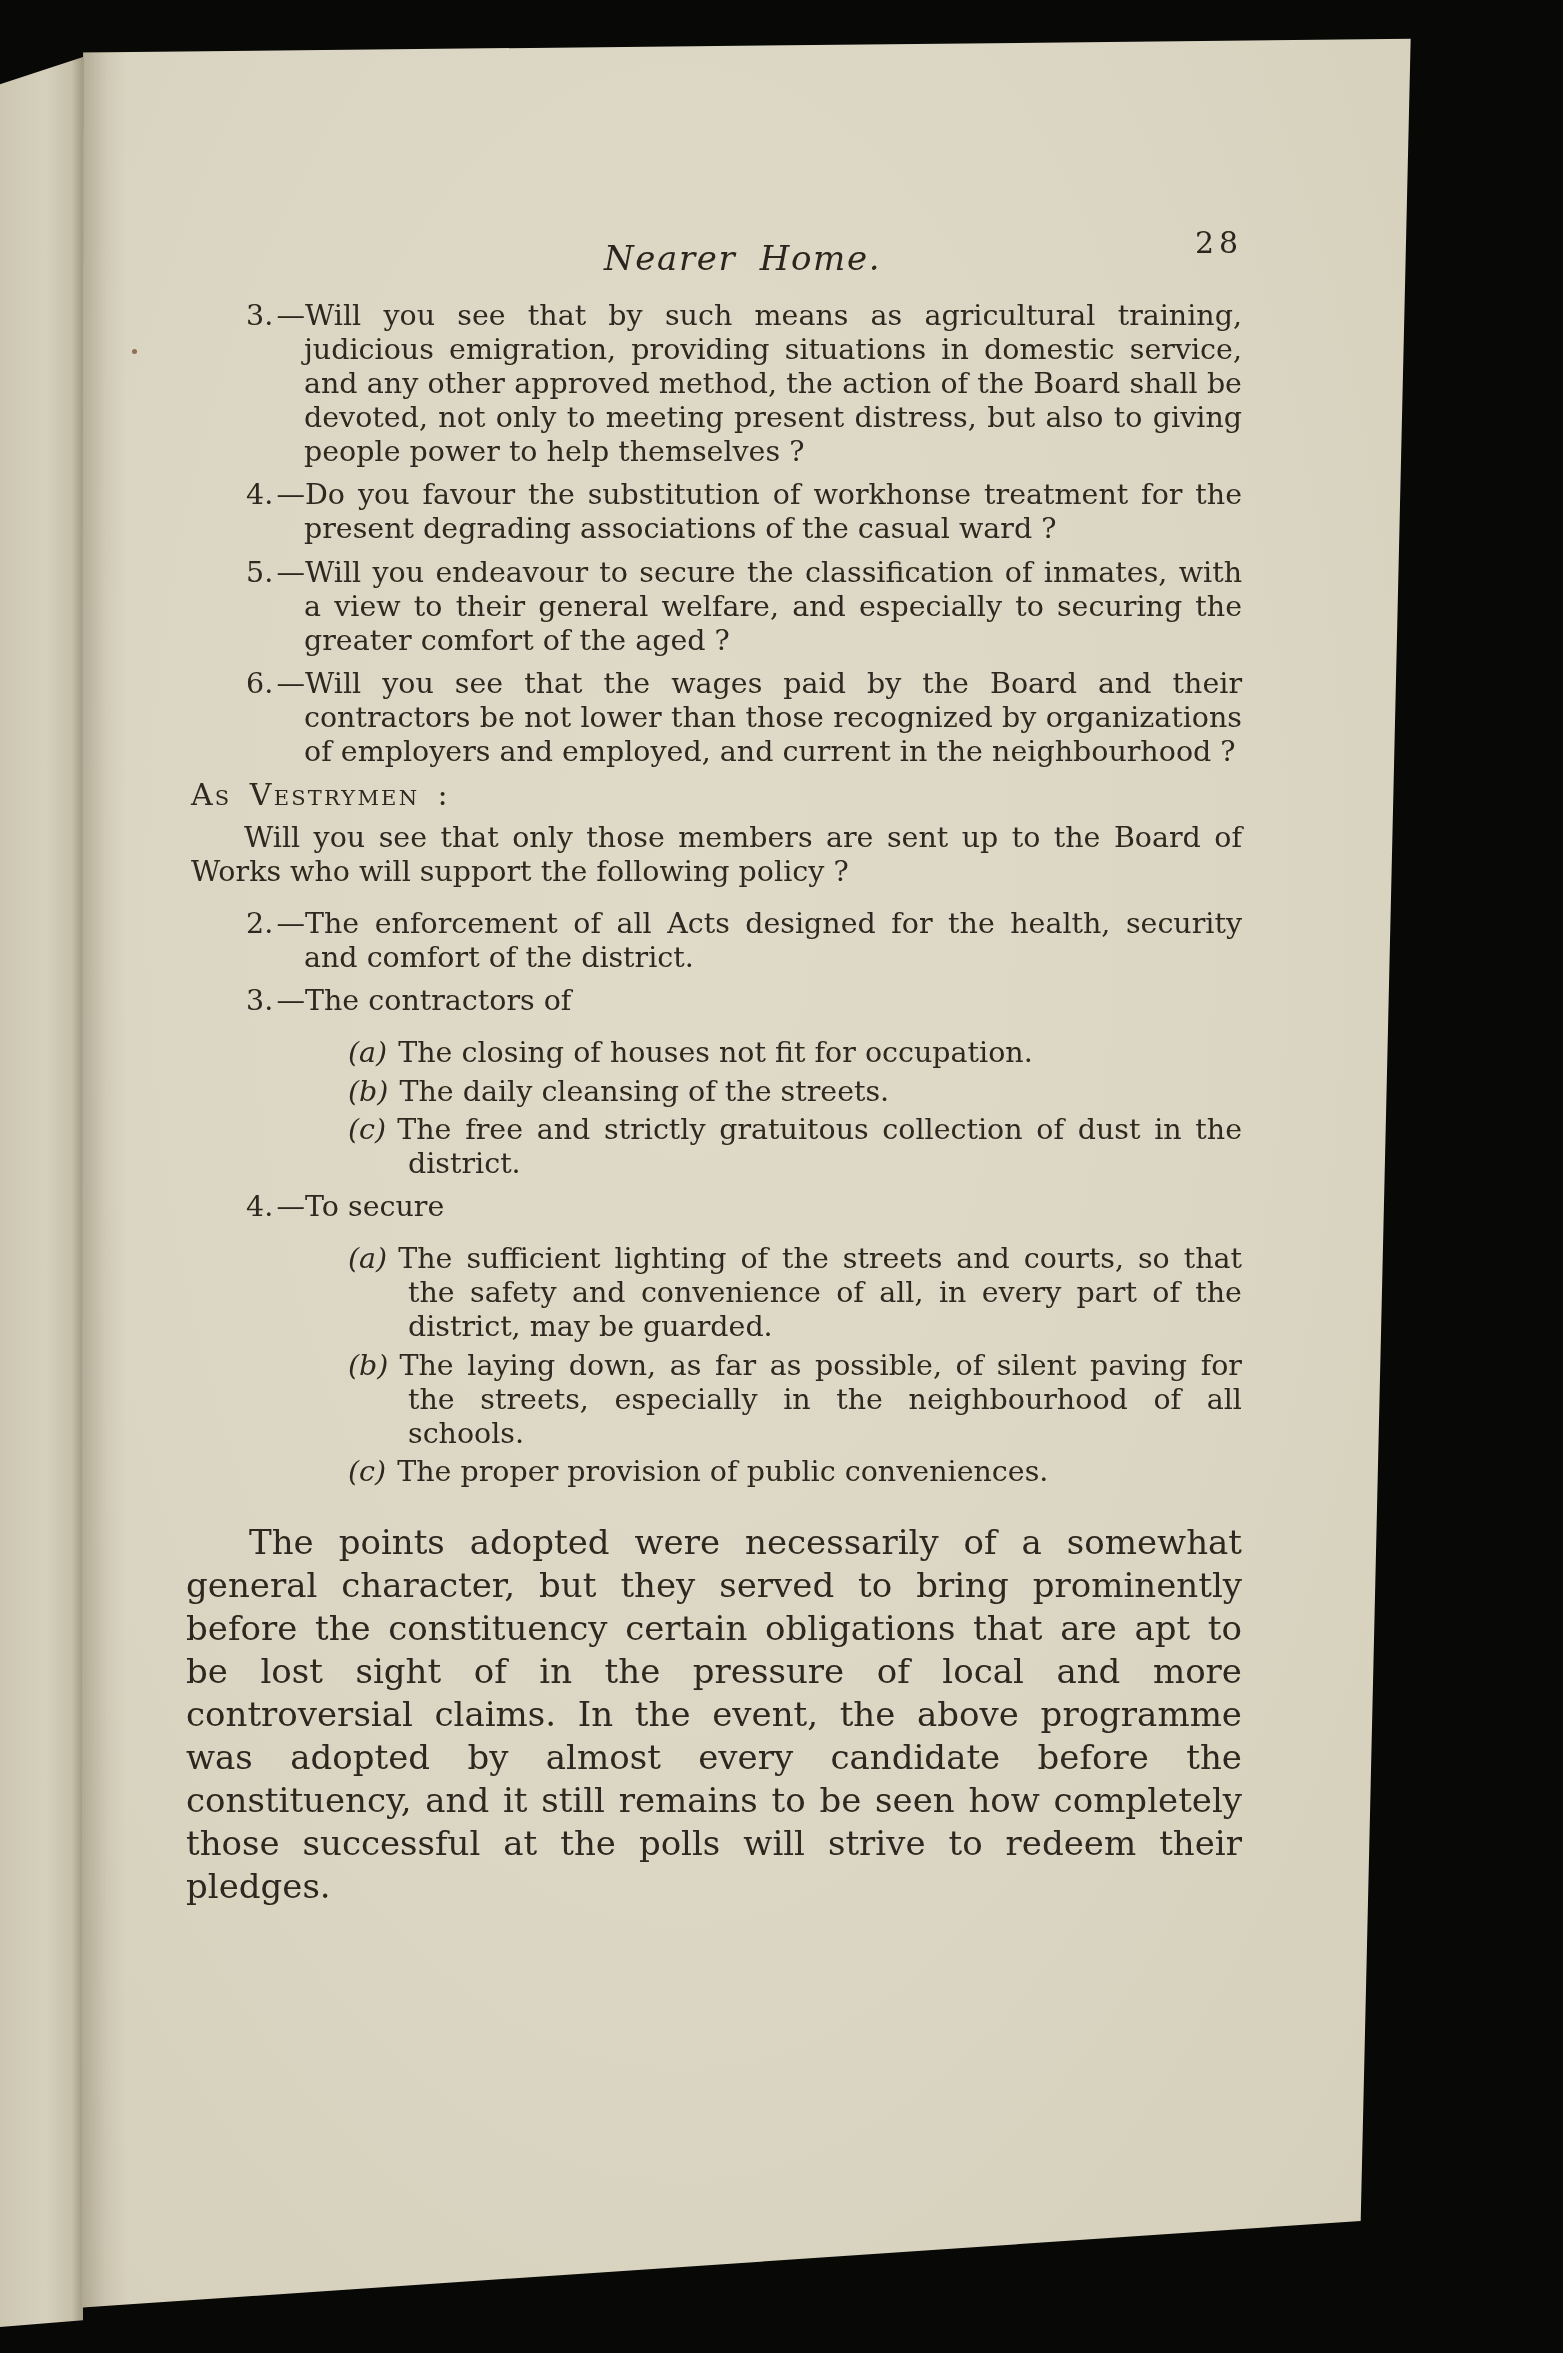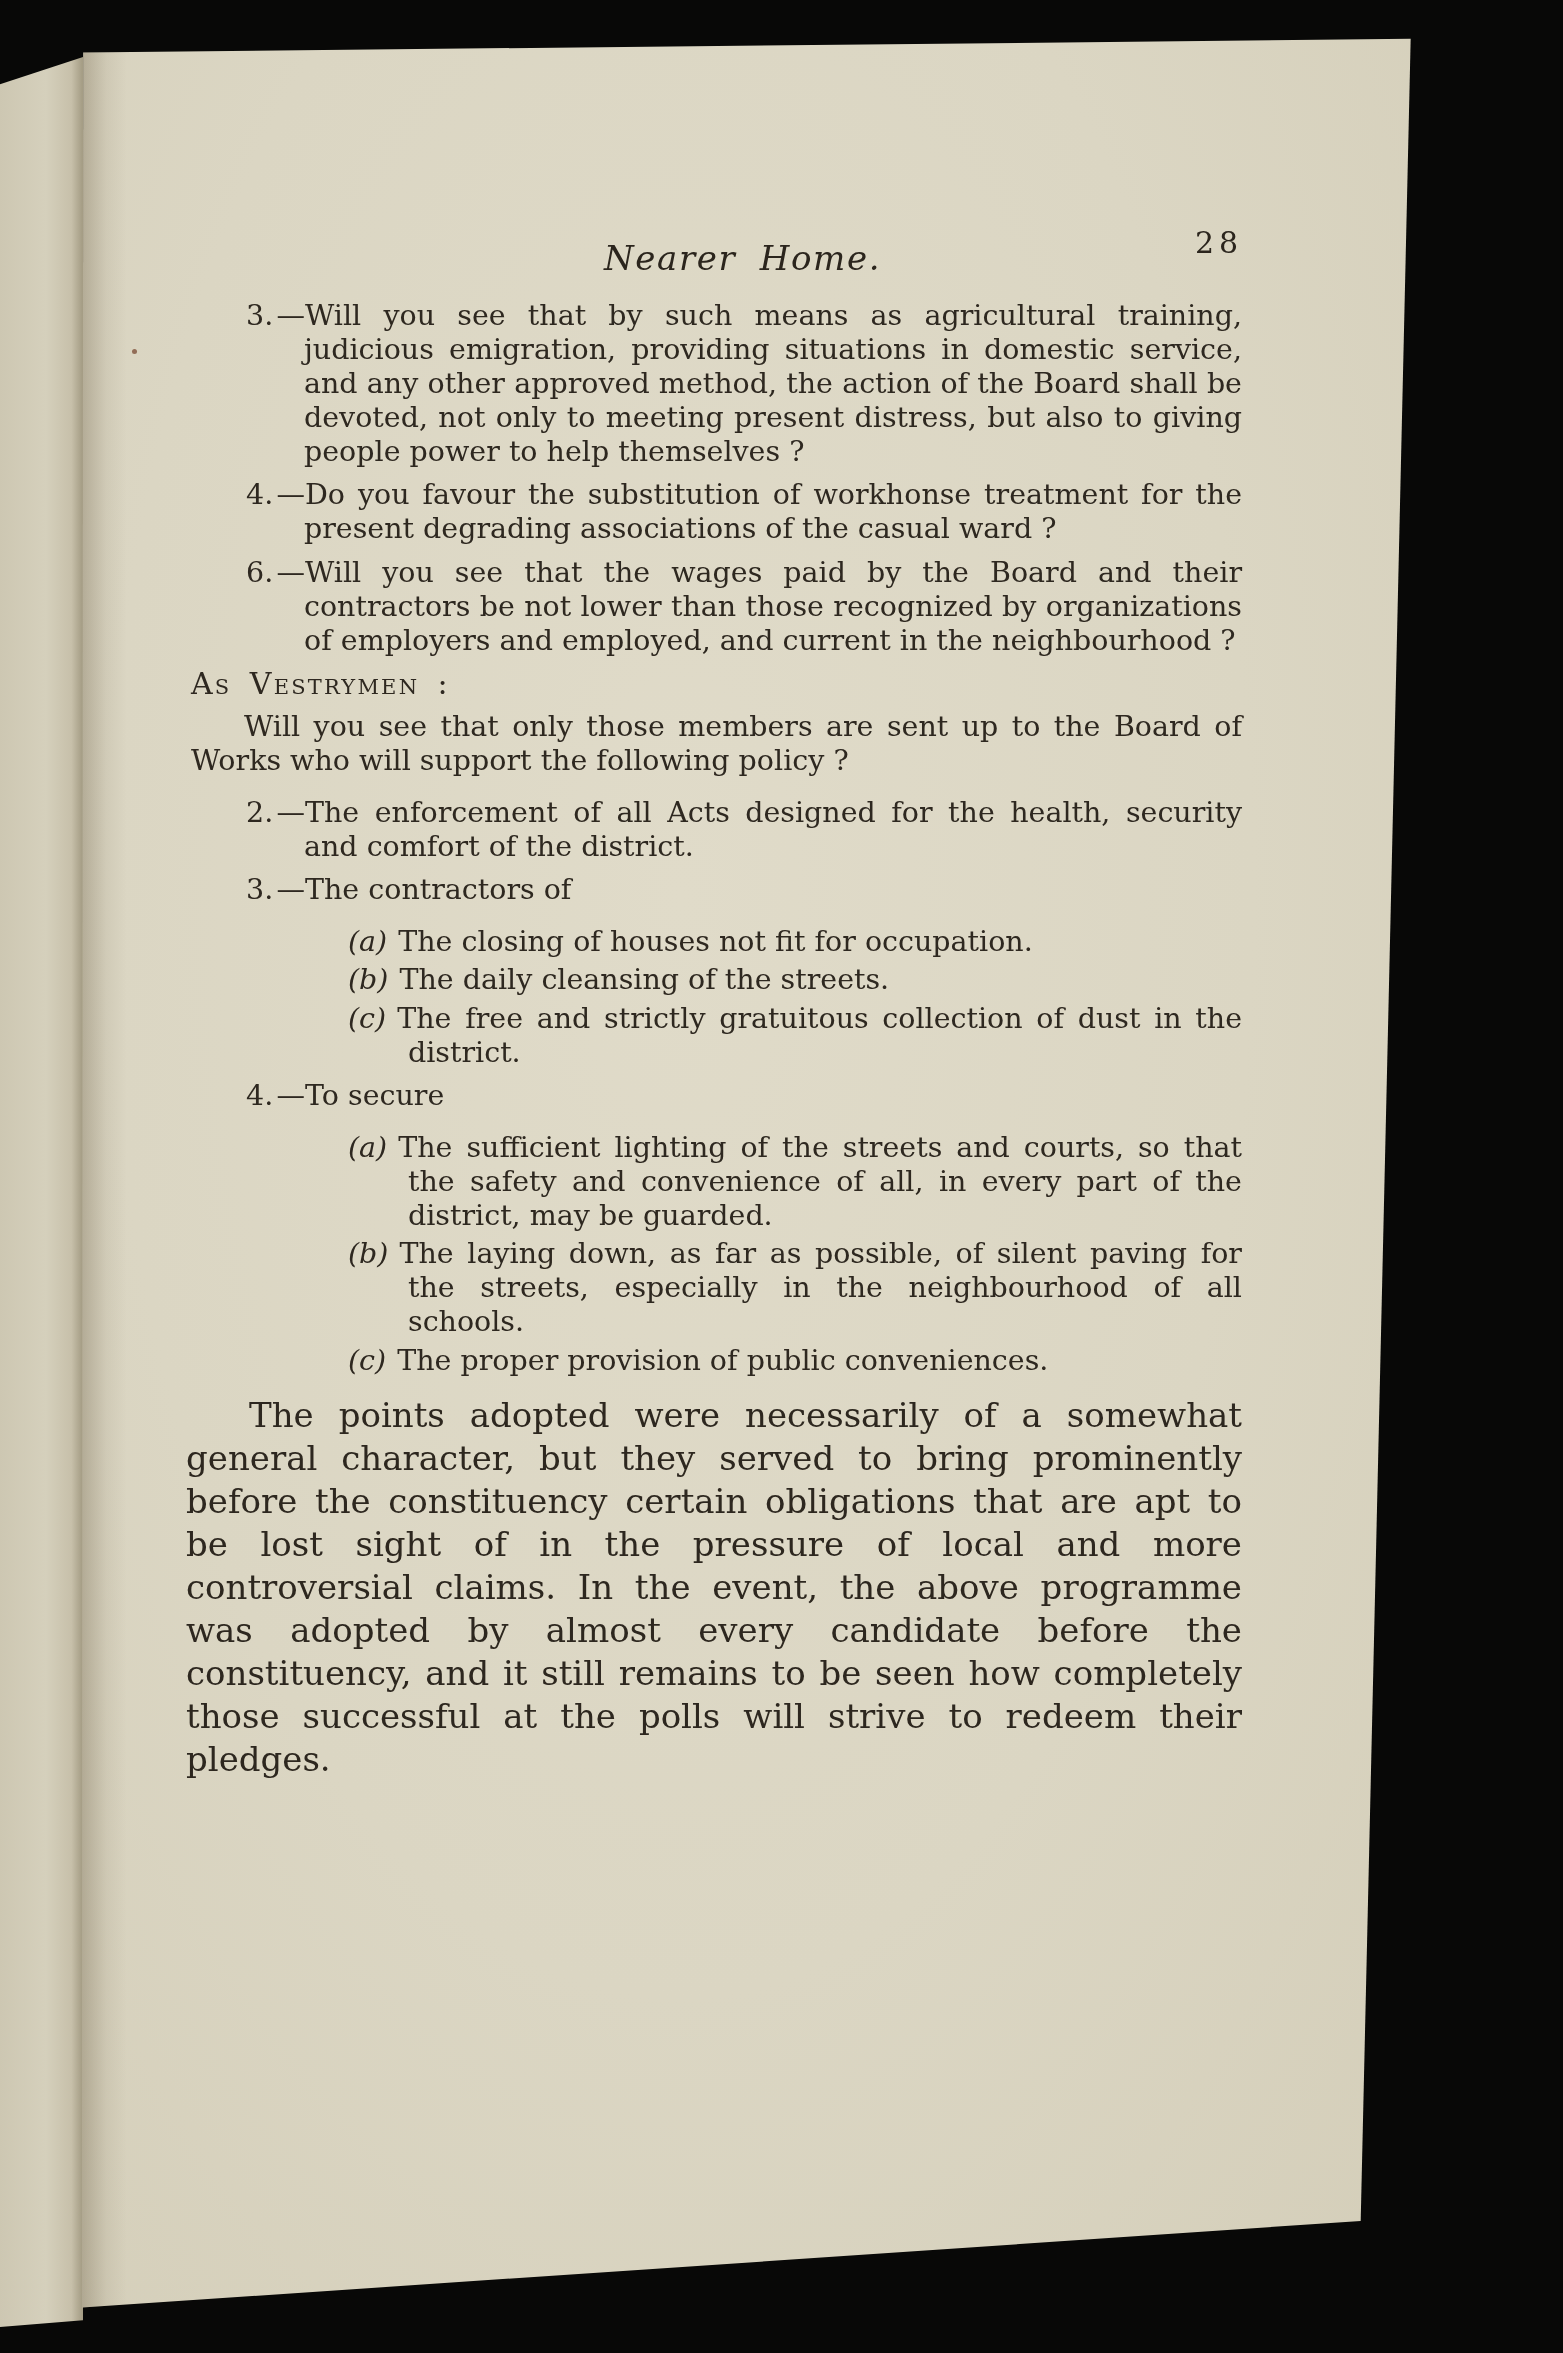--- a/index.html
+++ b/index.html
@@ -58,21 +58,21 @@
     margin-left:-55px; width:calc(100% + 55px);
     text-indent:53px; margin-bottom:18px;
   }
 
   .sub-list{ margin-top:18px; margin-bottom:9.3px; text-indent:0; }
   .sub-item{ margin-left:102px; padding-left:60px; text-indent:-60px; margin-bottom:4.4px; }
   .sub-label{ font-style:italic; margin-right:11px; }
 
   .closing-para{
     margin-left:-60px; width:calc(100% + 60px);
-    margin-top:16px; font-size:34px; line-height:43px;
+    margin-top:32px; font-size:34px; line-height:43px;
     text-indent:63px; word-spacing:1.6px; color:#2d271f;
   }
 
   .speck{
     position:absolute; left:51px; top:317px; width:5px; height:5px;
     border-radius:50%; background:#7a4a33; opacity:.75;
   }
 </style>
 </head>
 <body>
@@ -83,20 +83,21 @@
   <div class="page">
     <div class="running-header">
       <span class="header-title">Nearer Home.</span>
       <span class="page-number">28</span>
     </div>
 
     <div class="content">
       <div id="guardian-list">
           <div class="q-item"><span class="q-num">3.</span><span class="q-text">—Will you see that by such means as agricultural training, judicious emigration, providing situations in domestic service, and any other approved method, the action of the Board shall be devoted, not only to meeting present distress, but also to giving people power to help themselves ?</span></div>
           <div class="q-item"><span class="q-num">4.</span><span class="q-text">—Do you favour the substitution of workhonse treatment for the present degrading associations of the casual ward ?</span></div>
+          <div class="q-item"><span class="q-num">5.</span><span class="q-text">—Will you endeavour to secure the classification of inmates, with a view to their general welfare, and especially to securing the greater comfort of the aged ?</span></div>
           <div class="q-item"><span class="q-num">6.</span><span class="q-text">—Will you see that the wages paid by the Board and their contractors be not lower than those recognized by organizations of employers and employed, and current in the neighbourhood ?</span></div>
         </div>
 
       <div class="vestrymen-heading">As Vestrymen :</div>
       <div class="vestrymen-intro">Will you see that only those members are sent up to the Board of Works who will support the following policy ?</div>
 
       <div id="policy-list">
           <div class="q-item"><span class="q-num">2.</span><span class="q-text">—The enforcement of all Acts designed for the health, security and comfort of the district.</span></div>
           <div class="q-item"><span class="q-num">3.</span><span class="q-text">—The contractors of</span></div>
           <div class="sub-list">

